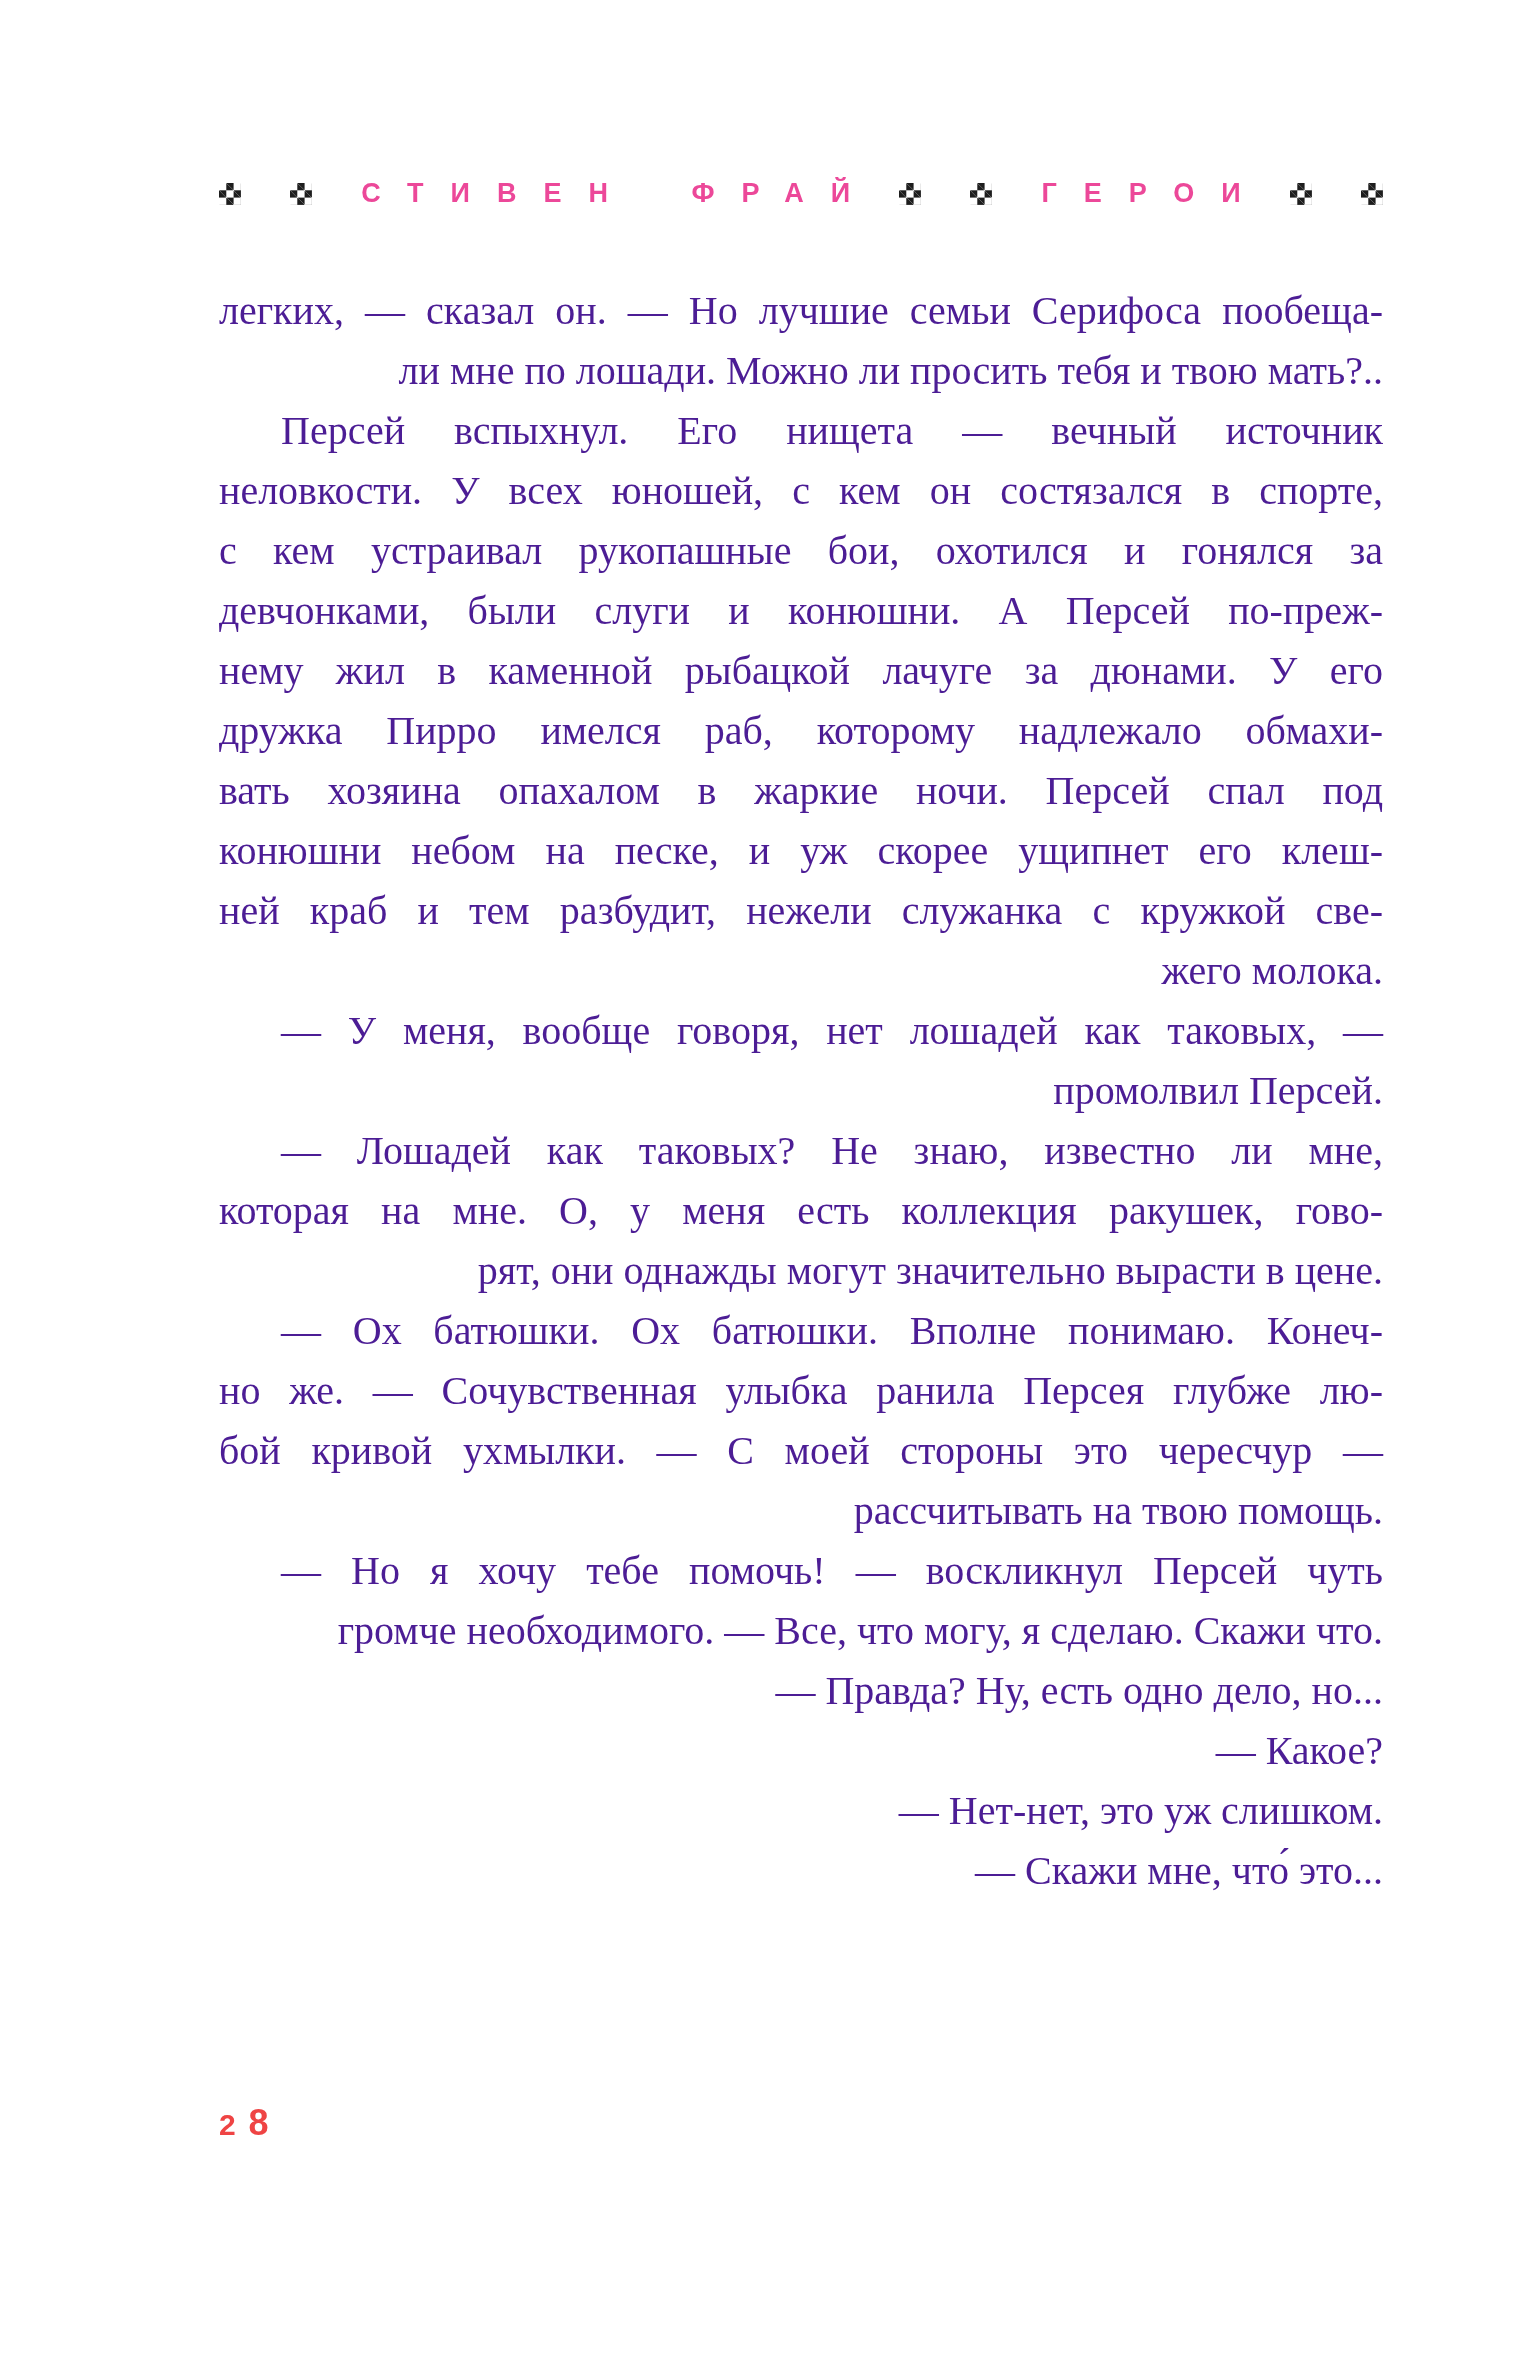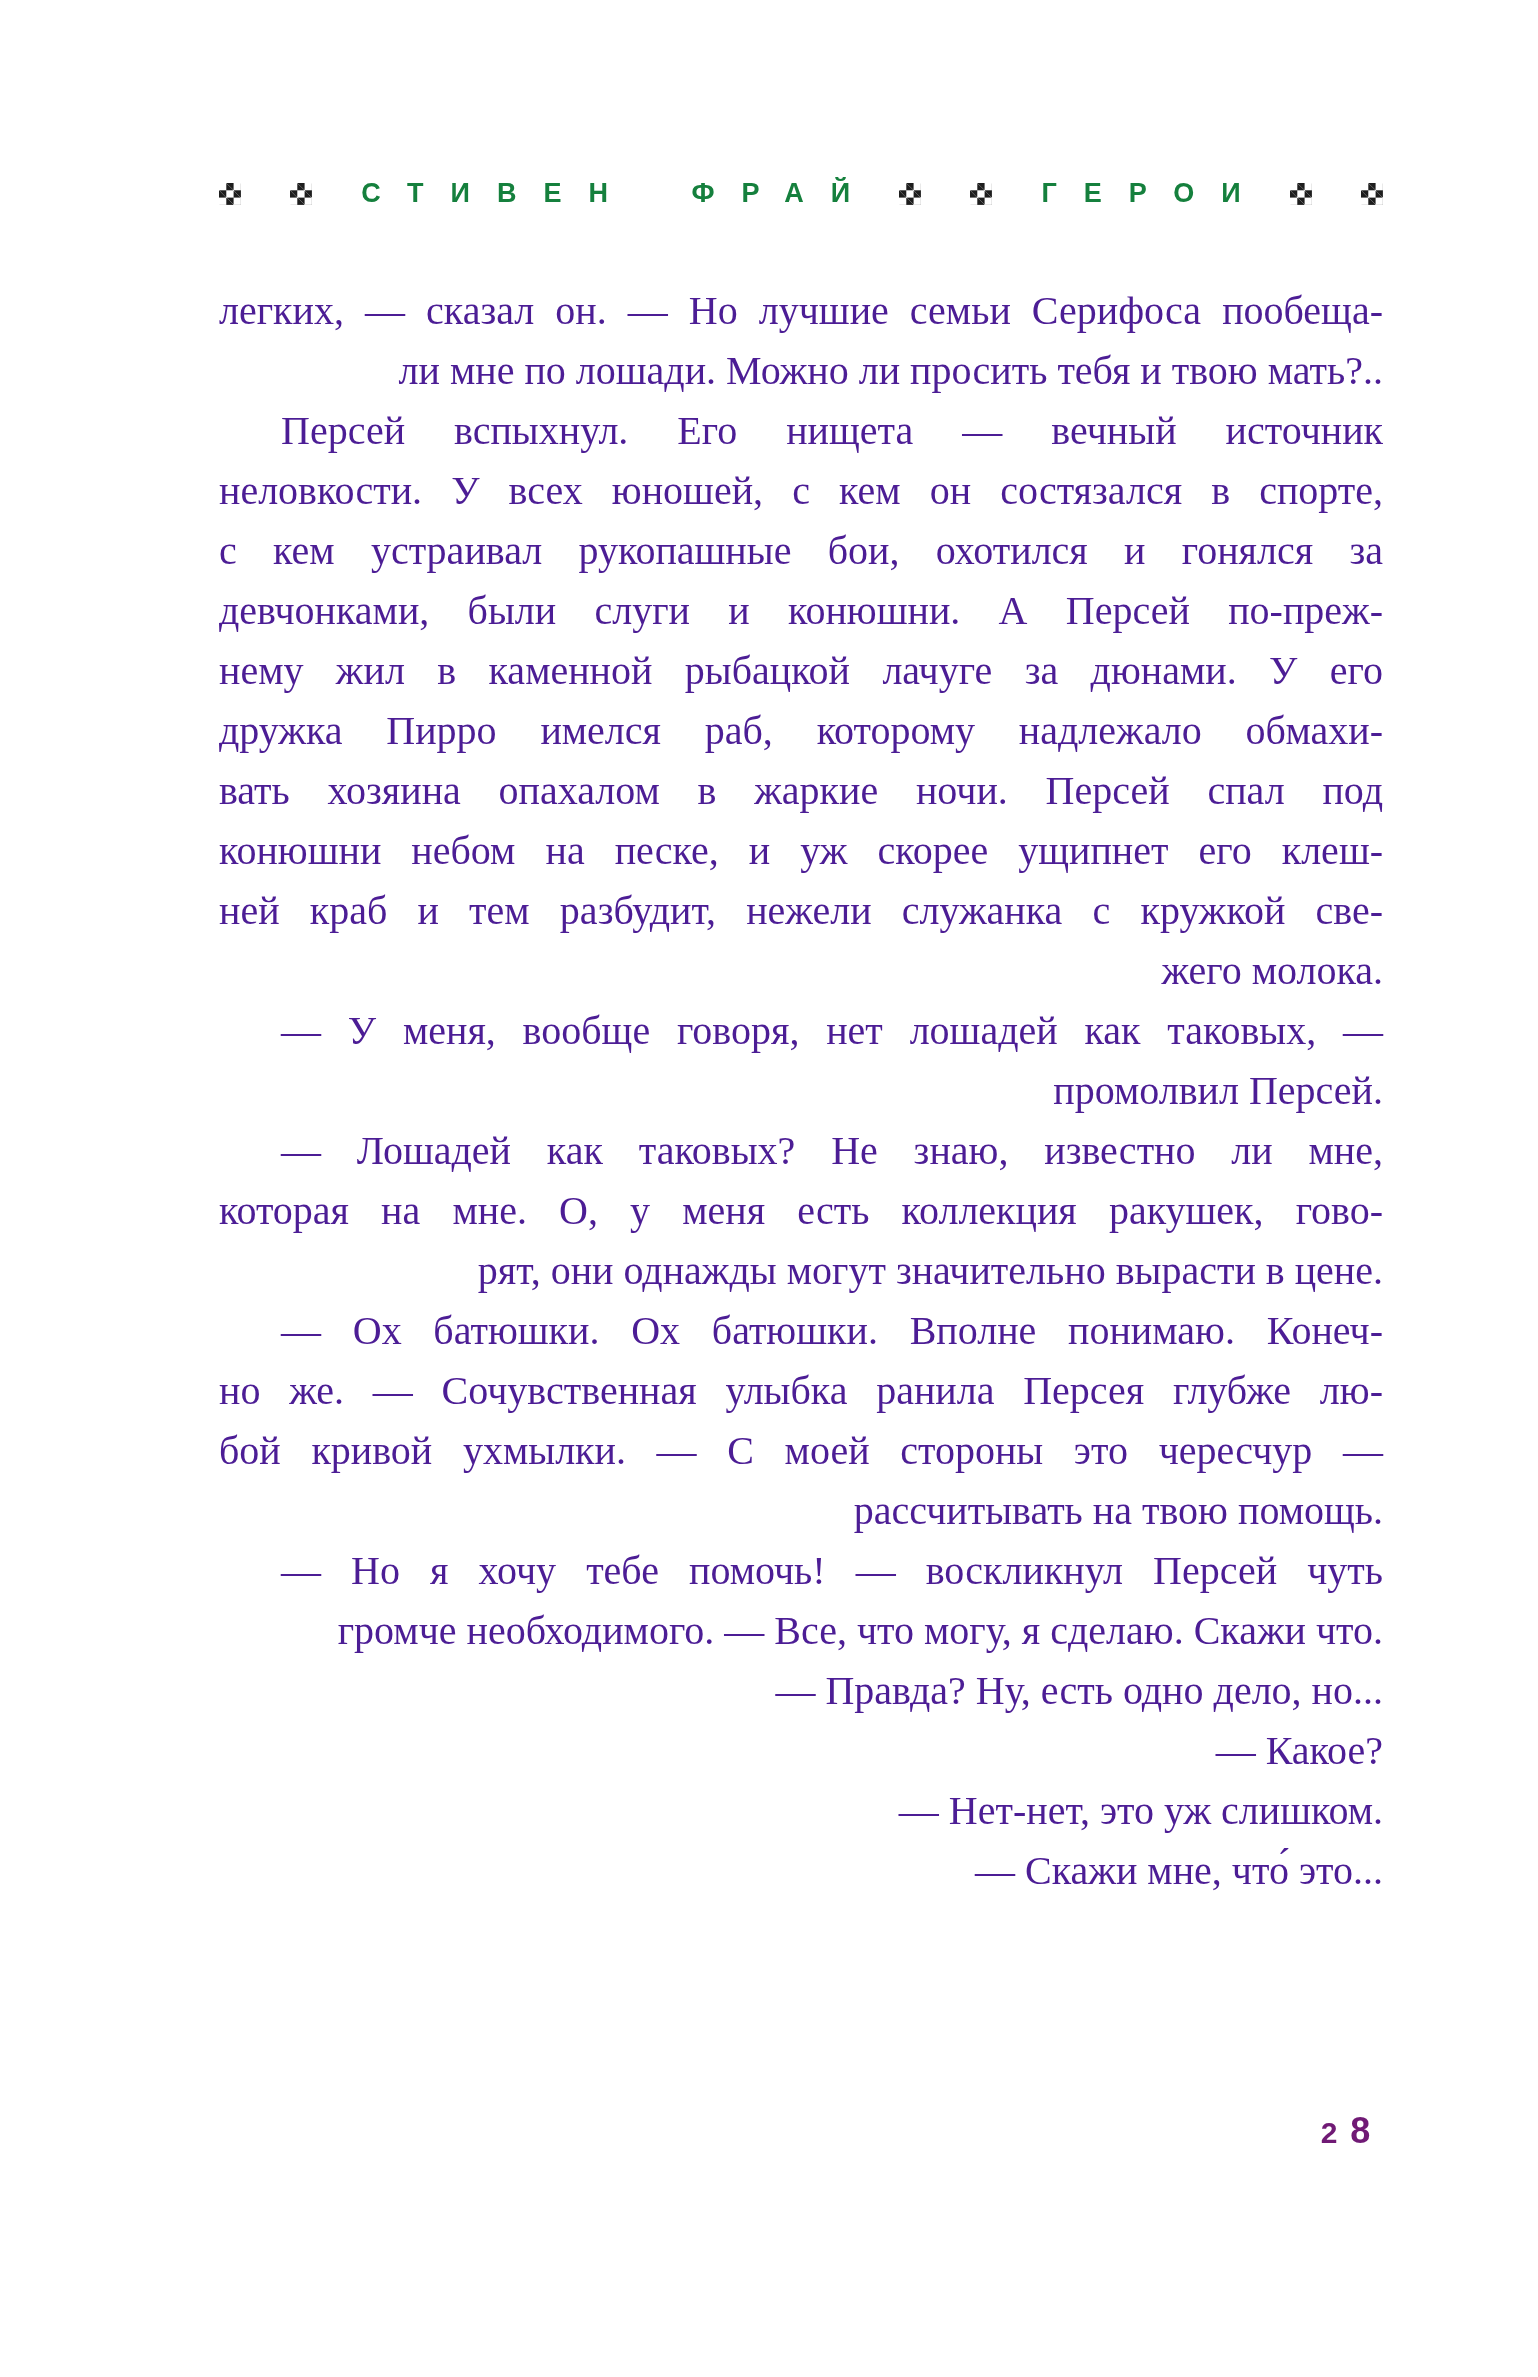--- a/index.html
+++ b/index.html
@@ -10,21 +10,21 @@
     overflow:hidden;
     font-family:"Liberation Serif", serif;
     color:#1b1b1b;
   }
   
   .running-header{
     position:absolute;
     left:219px;top:179px;width:1164px;height:29px;
     display:flex;align-items:center;justify-content:space-between;
     font-family:"Liberation Sans", sans-serif;
-    font-size:27px;font-weight:700;color:#15803d;
+    font-size:27px;font-weight:700;color:#ec4899;
   }
   .rh-title{
     letter-spacing:27px;margin-right:-27px;
     word-spacing:22px;white-space:nowrap;
   }
   .ornament{
     width:22px;height:22px;flex:0 0 auto;
     background-image:
       linear-gradient(45deg,#1d1d1d 25%,transparent 25%,transparent 75%,#1d1d1d 75%),
       linear-gradient(45deg,#1d1d1d 25%,transparent 25%,transparent 75%,#1d1d1d 75%);
@@ -47,26 +47,25 @@
     text-align:justify;
     text-align-last:justify;
   }
   .text-line.indent{
     text-indent:62px;
   }
   
   .folio{
     position:absolute;
     left:219px;top:2102px;width:1164px;
-    text-align:right;
+    text-align:left;
     font-family:"Liberation Sans", sans-serif;
-    font-weight:700;color:#701a75;
+    font-weight:700;color:#ef4444;
     letter-spacing:12.8px;
     font-size:36px;
-    margin-top:8px;
   }
   .folio .os-digit-low{font-size:30px;}
 </style>
 </head>
 <body>
 
 <div class="page">
 
   <div class="running-header">
     <span class="ornament"></span>

